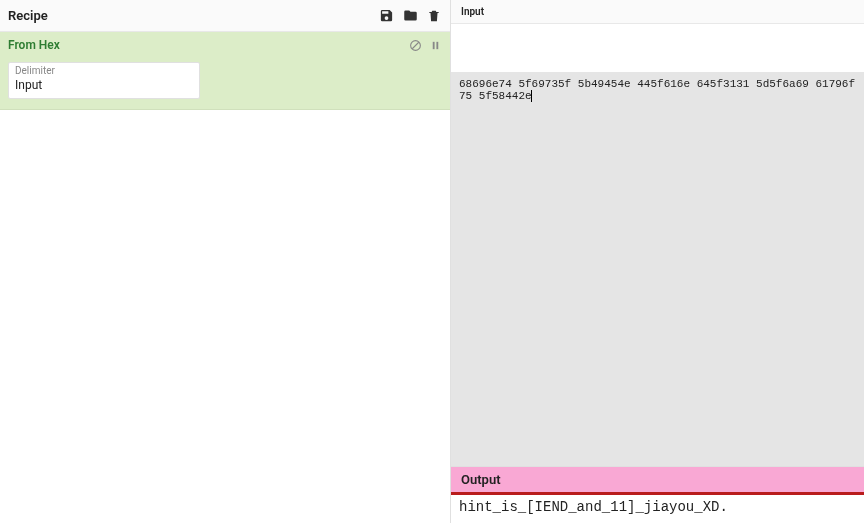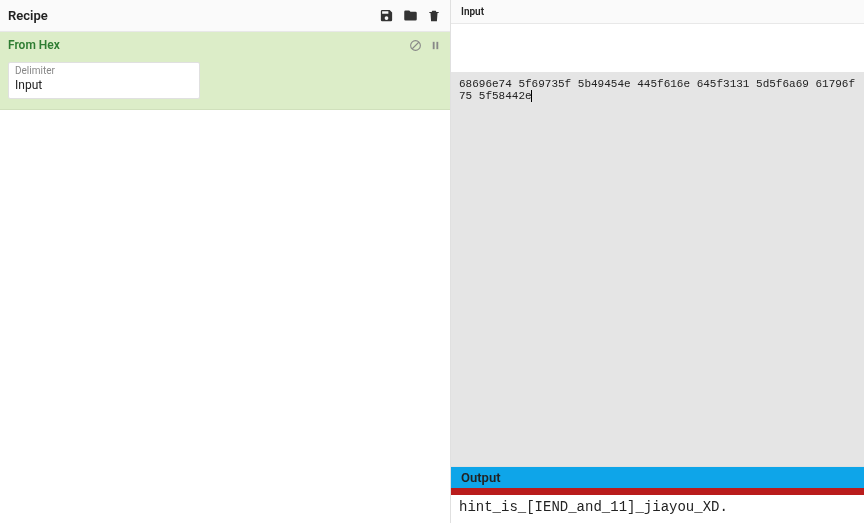--- a/index.html
+++ b/index.html
@@ -146,22 +146,22 @@
       margin-left: -1px;
     }
     .output-section {
       border-top: 1px solid #e0e0e0;
     }
     .output-header {
       height: 28px;
       display: flex;
       align-items: center;
       padding: 0 10px;
-      background: #0ea5e9;
-      border-bottom: 7px solid #b91c1c;
+      background: #f9a8d4;
+      border-bottom: 3px solid #b91c1c;
     }
     .output-header-title {
       font-weight: 600;
       font-size: 13px;
       color: #222;
     }
     .output-area {
       padding: 4px 8px 8px 8px;
       font-family: Liberation Mono, monospace;
       font-size: 14px;

